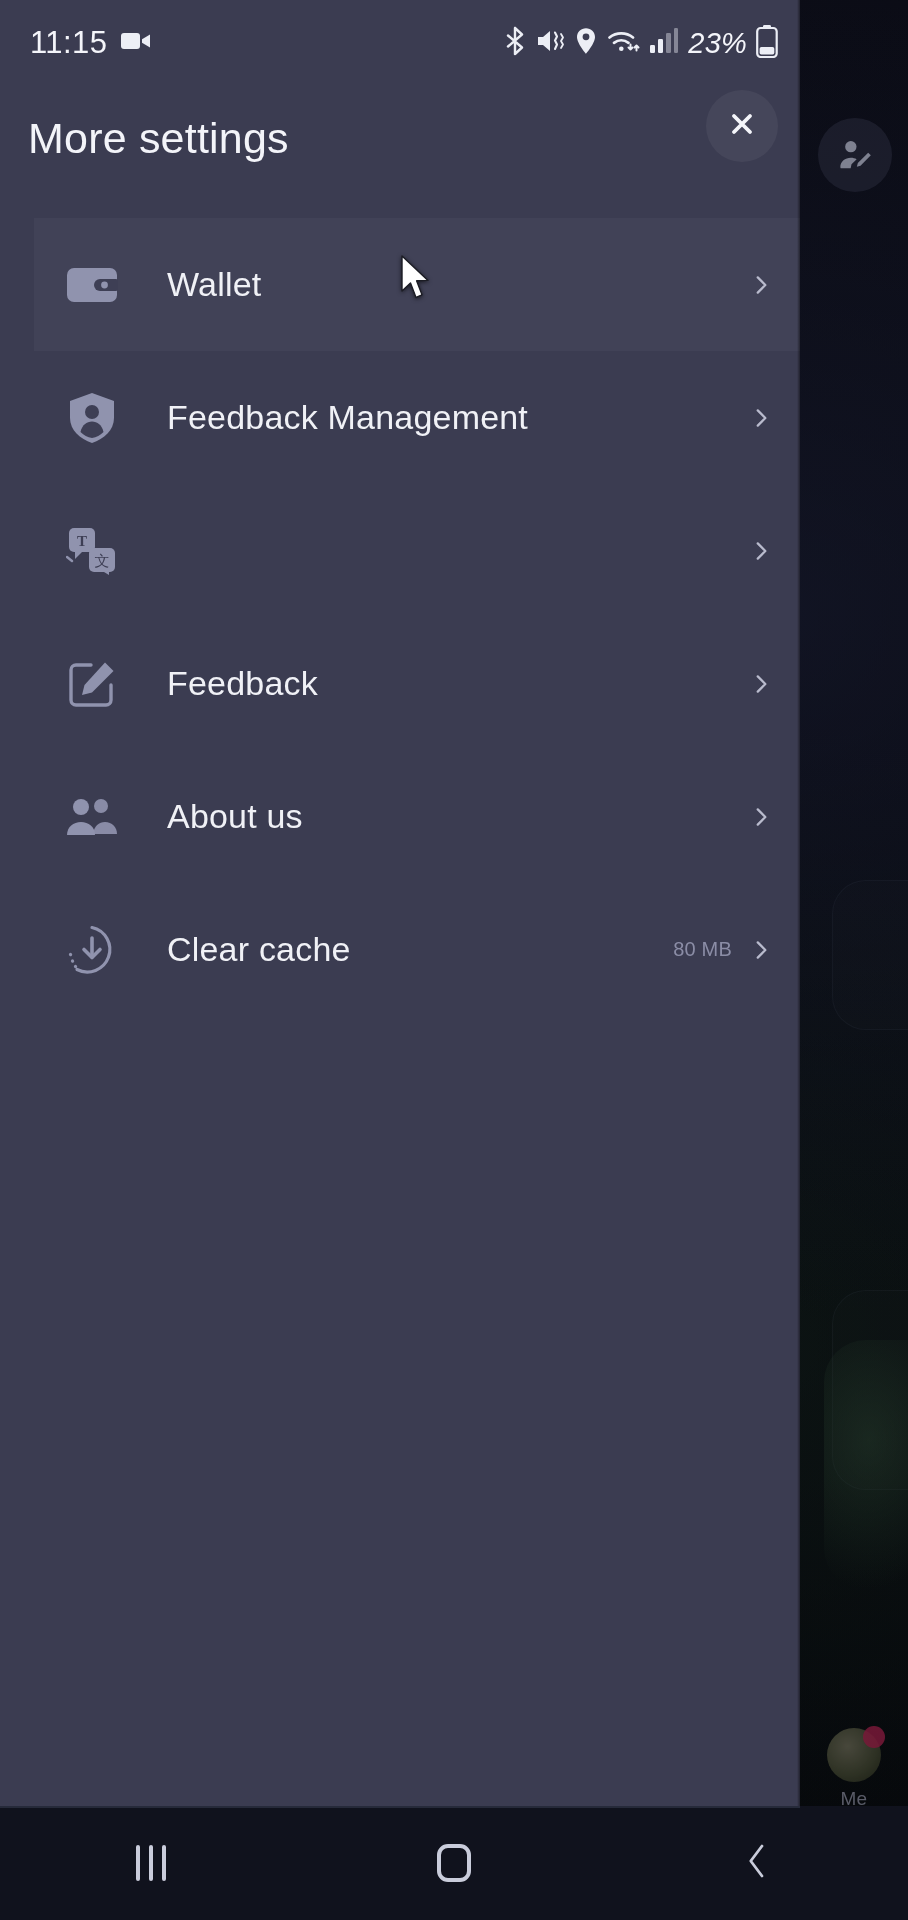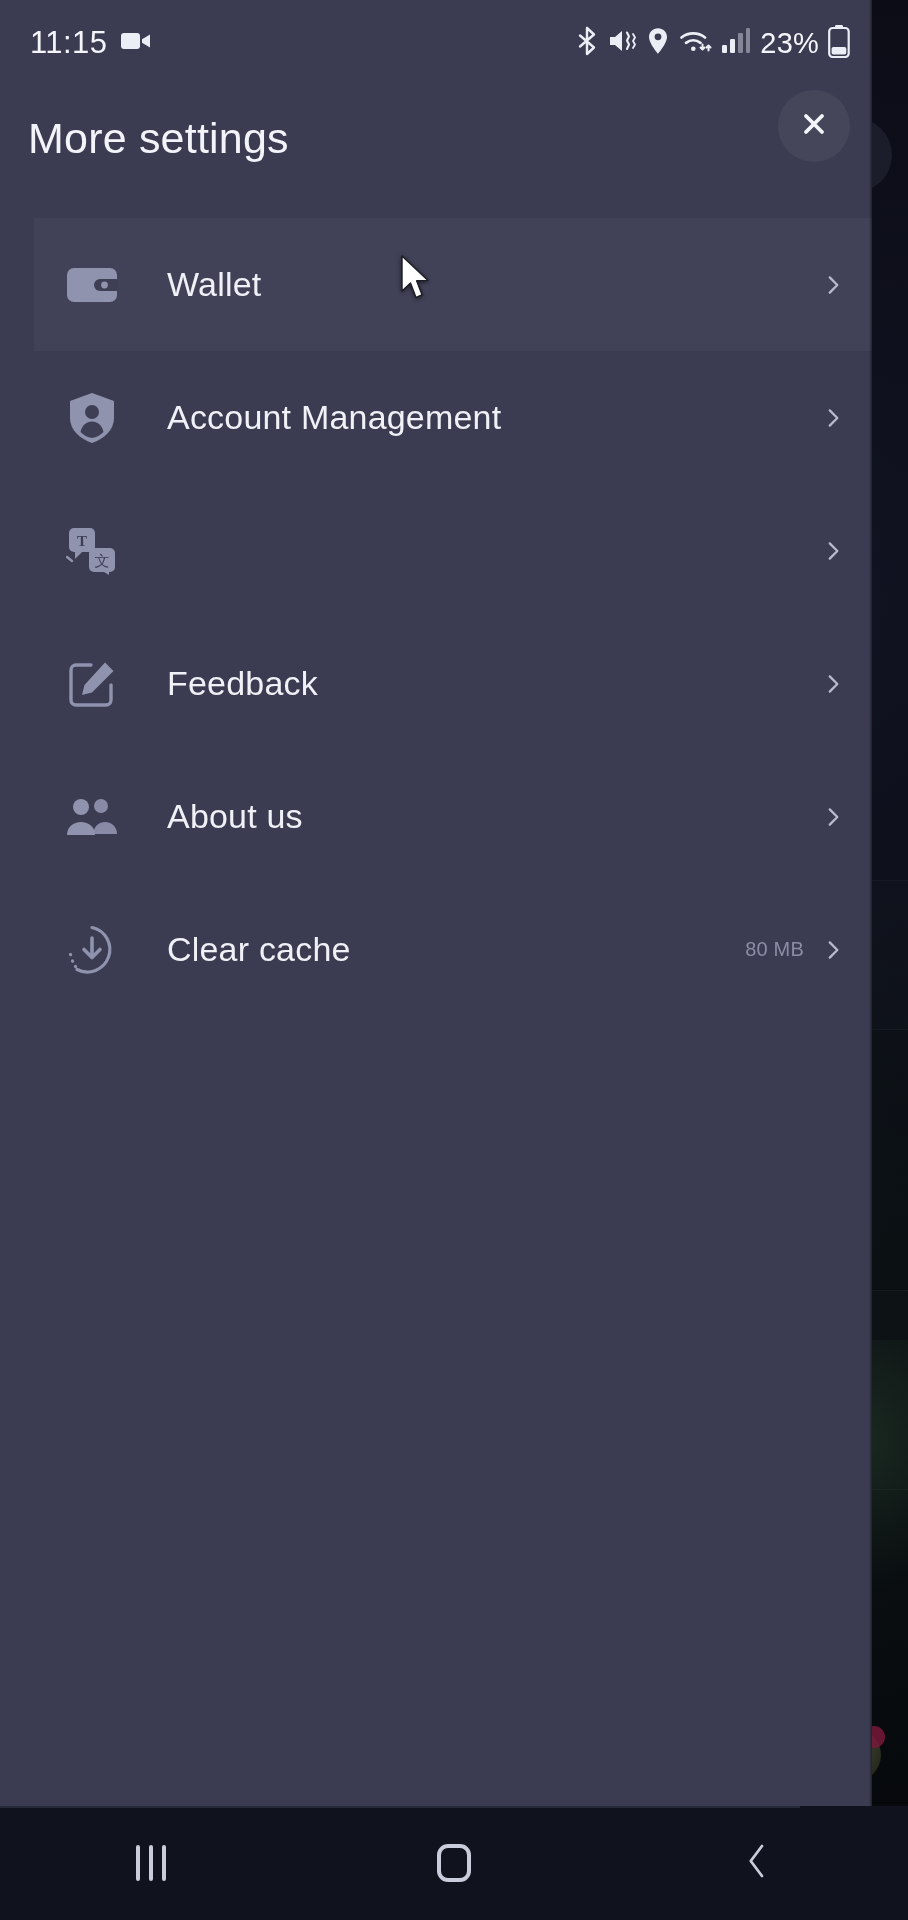--- a/index.html
+++ b/index.html
@@ -85,21 +85,21 @@
     left: 790px; top: 618px;
     font-size: 17px;
     color: #3f4352;
     letter-spacing: .3px;
   }
 
   
   #sheet {
     position: absolute;
     left: 0; top: 0;
-    width: 872px;
+    width: 800px;
     height: 1806px;
     background: #3b3c51;
     z-index: 5;
   }
   #sheet::after {
     content: "";
     position: absolute;
     right: 0; top: 0;
     width: 3px; height: 100%;
     background: linear-gradient(90deg, rgba(0,0,0,0), rgba(0,0,0,.45));
@@ -129,20 +129,21 @@
     margin-left: auto;
     display: flex;
     align-items: center;
     gap: 9px;
   }
   .status-battery-text {
     font-size: 29px;
     letter-spacing: .2px;
     color: #f4f5fa;
     margin-left: 0;
+    font-style: italic;
   }
   .sb-icon { display: block; }
 
   
   .sheet-header {
     position: relative;
     height: 104px;
     display: flex;
     align-items: center;
     padding: 0 26px 0 28px;
@@ -398,21 +399,21 @@
       </div>
 
       <div class="settings-row">
         <span class="row-icon">
           <svg width="46" height="52" viewBox="0 0 46 52" fill="#9093ae">
             <path d="M23 1 L45 9 V26 C45 38 35 47 23 51 C11 47 1 38 1 26 V9 Z"></path>
             <circle cx="23" cy="20" r="7" fill="#3e3f55"></circle>
             <path d="M11.5 40c1.5-7 6.2-10.5 11.5-10.5S33 33 34.5 40 A21 21 0 0 1 23 46 A21 21 0 0 1 11.5 40z" fill="#3e3f55"></path>
           </svg>
         </span>
-        <span class="row-label">Account Management</span>
+        <span class="row-label">Feedback Management</span>
         <span class="row-right">
           <span class="row-value"></span>
           <span class="chevron">
             <svg width="26" height="26" viewBox="0 0 24 24" fill="none" stroke="currentColor" stroke-width="2.1" stroke-linecap="round" stroke-linejoin="round">
               <path d="M9 5l7 7-7 7"></path>
             </svg>
           </span>
         </span>
       </div>
 

